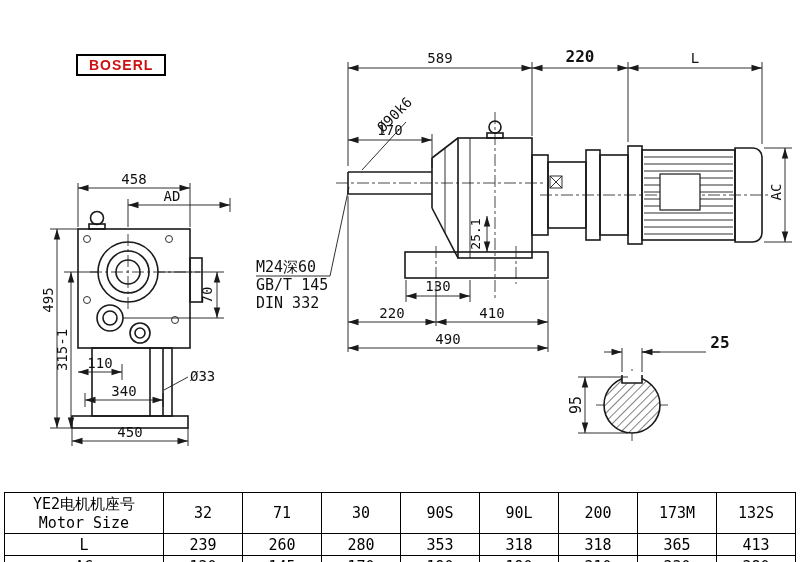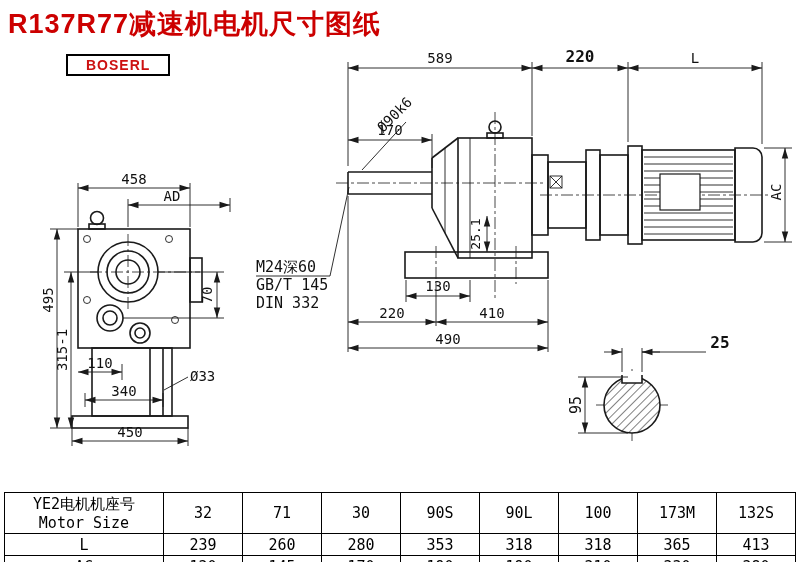--- a/index.html
+++ b/index.html
@@ -1,21 +1,21 @@
 <!DOCTYPE html>
 <html><head>
 <meta charset="utf-8">
 <style>
   html,body{margin:0;padding:0;background:#fff;}
   .page{position:relative;width:800px;height:562px;background:#fff;overflow:hidden;
         font-family:"Liberation Sans",sans-serif;}
   .title{position:absolute;left:8px;top:6px;font-size:27px;font-weight:bold;color:#cc0000;
          letter-spacing:1px;white-space:nowrap;}
-  .logo{position:absolute;left:66px;top:54px;border:2px solid #000;color:#cc1111;
-        font-weight:bold;font-size:14px;padding:1px 18px;letter-spacing:1px;background:#fff;}
+  .logo{position:absolute;left:76px;top:54px;border:2px solid #000;color:#cc1111;
+        font-weight:bold;font-size:14px;padding:1px 11px;letter-spacing:1px;background:#fff;}
   svg{position:absolute;left:0;top:40px;}
   svg text{font-family:"DejaVu Sans Mono","Liberation Mono",monospace;font-size:14px;fill:#111;}
   svg text.big{font-size:16px;font-weight:bold;}
   svg text.md{font-size:15px;}
   svg text.sm{font-size:13px;}
   .o{fill:none;stroke:#1a1a1a;stroke-width:1.6;}
   .t{fill:none;stroke:#1a1a1a;stroke-width:0.9;}
   .cl{fill:none;stroke:#1a1a1a;stroke-width:0.8;stroke-dasharray:12 3 3 3;}
   table.spec{position:absolute;left:4px;top:492px;width:792px;border-collapse:collapse;
              table-layout:fixed;background:#fff;}
@@ -23,21 +23,20 @@
                 font-family:"DejaVu Sans Mono","Liberation Mono",monospace;font-size:15px;
                 color:#000;padding:0;height:21px;}
   table.spec tr.hdr td{height:40px;}
   table.spec td.c0{width:158px;}
 </style>
 </head>
 <body>
 
 <div class="page">
 
-  <div class="title">R137R77减速机电机尺寸图纸</div>
   <div class="logo">BOSERL</div>
 
   <svg width="800" height="450" viewBox="0 40 800 450">
     <defs>
       <marker id="arr" markerWidth="12" markerHeight="8" refX="11" refY="4" orient="auto-start-reverse" markerUnits="userSpaceOnUse">
         <path d="M0.5,0.8 L11,4 L0.5,7.2 Z" fill="#1a1a1a"></path>
       </marker>
       <pattern id="hatch" patternUnits="userSpaceOnUse" width="6" height="6" patternTransform="rotate(45)">
         <rect width="6" height="6" fill="#ffffff"></rect>
         <line x1="0" y1="0" x2="0" y2="6" stroke="#1a1a1a" stroke-width="1.1"></line>
@@ -227,21 +226,21 @@
         <tr class="hdr">
       <td class="c0">
         <div>YE2电机机座号</div>
         <div>Motor Size</div>
       </td>
       <td>32</td>
       <td>71</td>
       <td>30</td>
       <td>90S</td>
       <td>90L</td>
-      <td>100</td>
+      <td>200</td>
       <td>173M</td>
       <td>132S</td>
     </tr>
     <tr>
       <td class="c0">L</td>
       <td>239</td>
       <td>260</td>
       <td>280</td>
       <td>353</td>
       <td>318</td>

